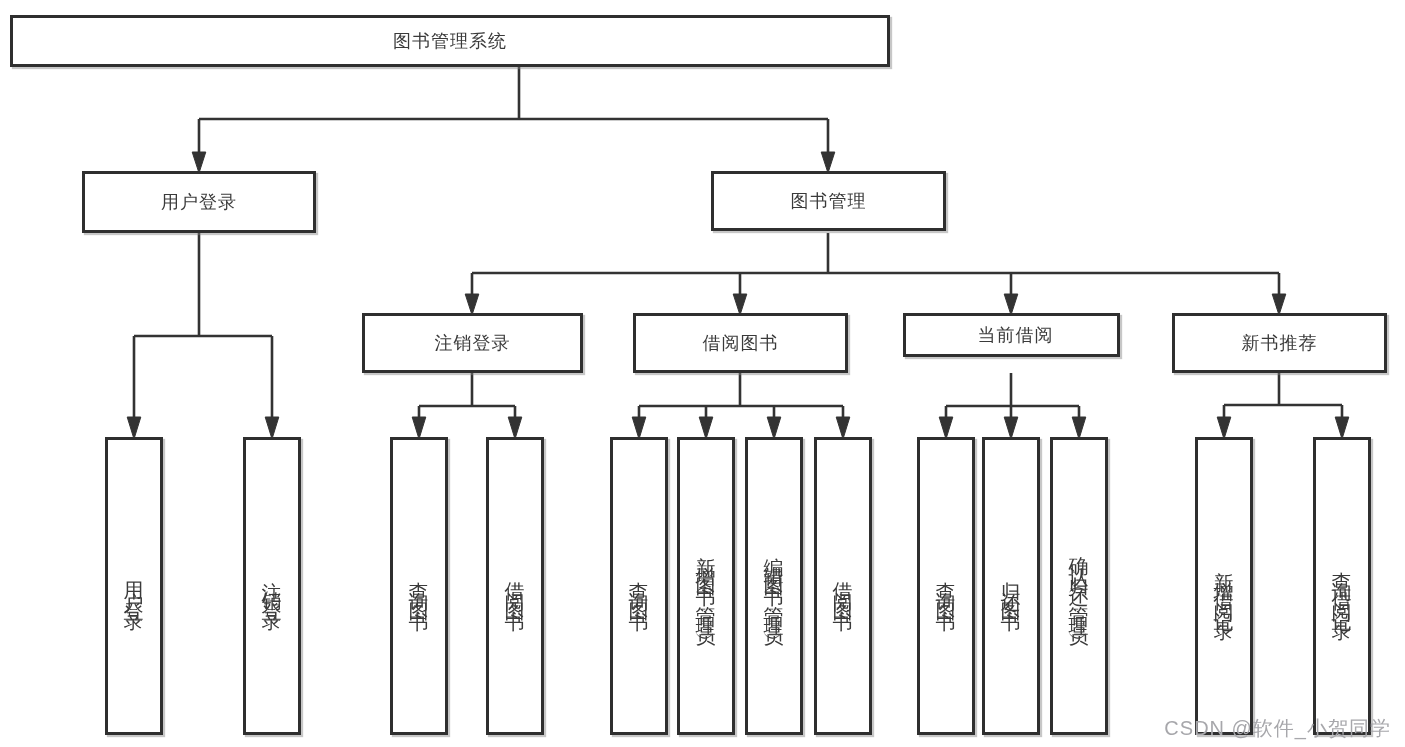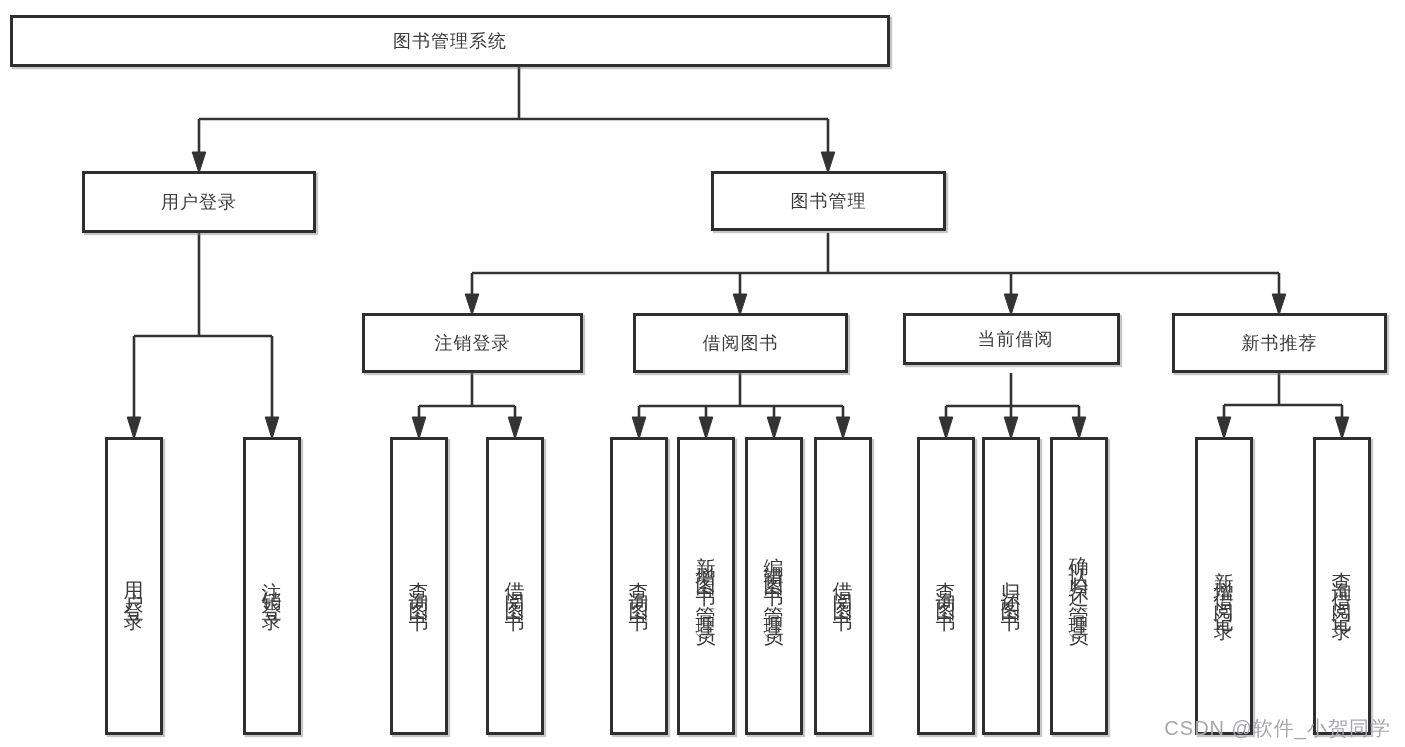--- a/index.html
+++ b/index.html
@@ -49,21 +49,21 @@
     font-size: 20px;
     letter-spacing: 10px;
     line-height: 1;
     white-space: nowrap;
   }
   .root  { left: 10px;  top: 15px;  width: 880px; height: 52px; }
   .l2a   { left: 82px;  top: 171px; width: 234px;  height: 62px; }
   .l2b   { left: 711px; top: 171px; width: 235px;  height: 60px; align-items: center; }
   .l3a   { left: 362px; top: 313px; width: 221px;  height: 60px; }
   .l3b   { left: 633px; top: 313px; width: 215px;  height: 60px; }
-  .l3c   { left: 903px; top: 313px; width: 217px;  height: 52px; padding-left: 8px; }
+  .l3c   { left: 903px; top: 313px; width: 217px;  height: 44px; padding-left: 8px; }
   .l3d   { left: 1172px;top: 313px; width: 215px;  height: 60px; }
   .leaf  { top: 437px; height: 298px; width: 58px; }
   .p1  { left: 105px; }
   .p2  { left: 243px; }
   .p3  { left: 390px; }
   .p4  { left: 486px; }
   .p5  { left: 610px; }
   .p6  { left: 677px; }
   .p7  { left: 745px; }
   .p8  { left: 814px; }

